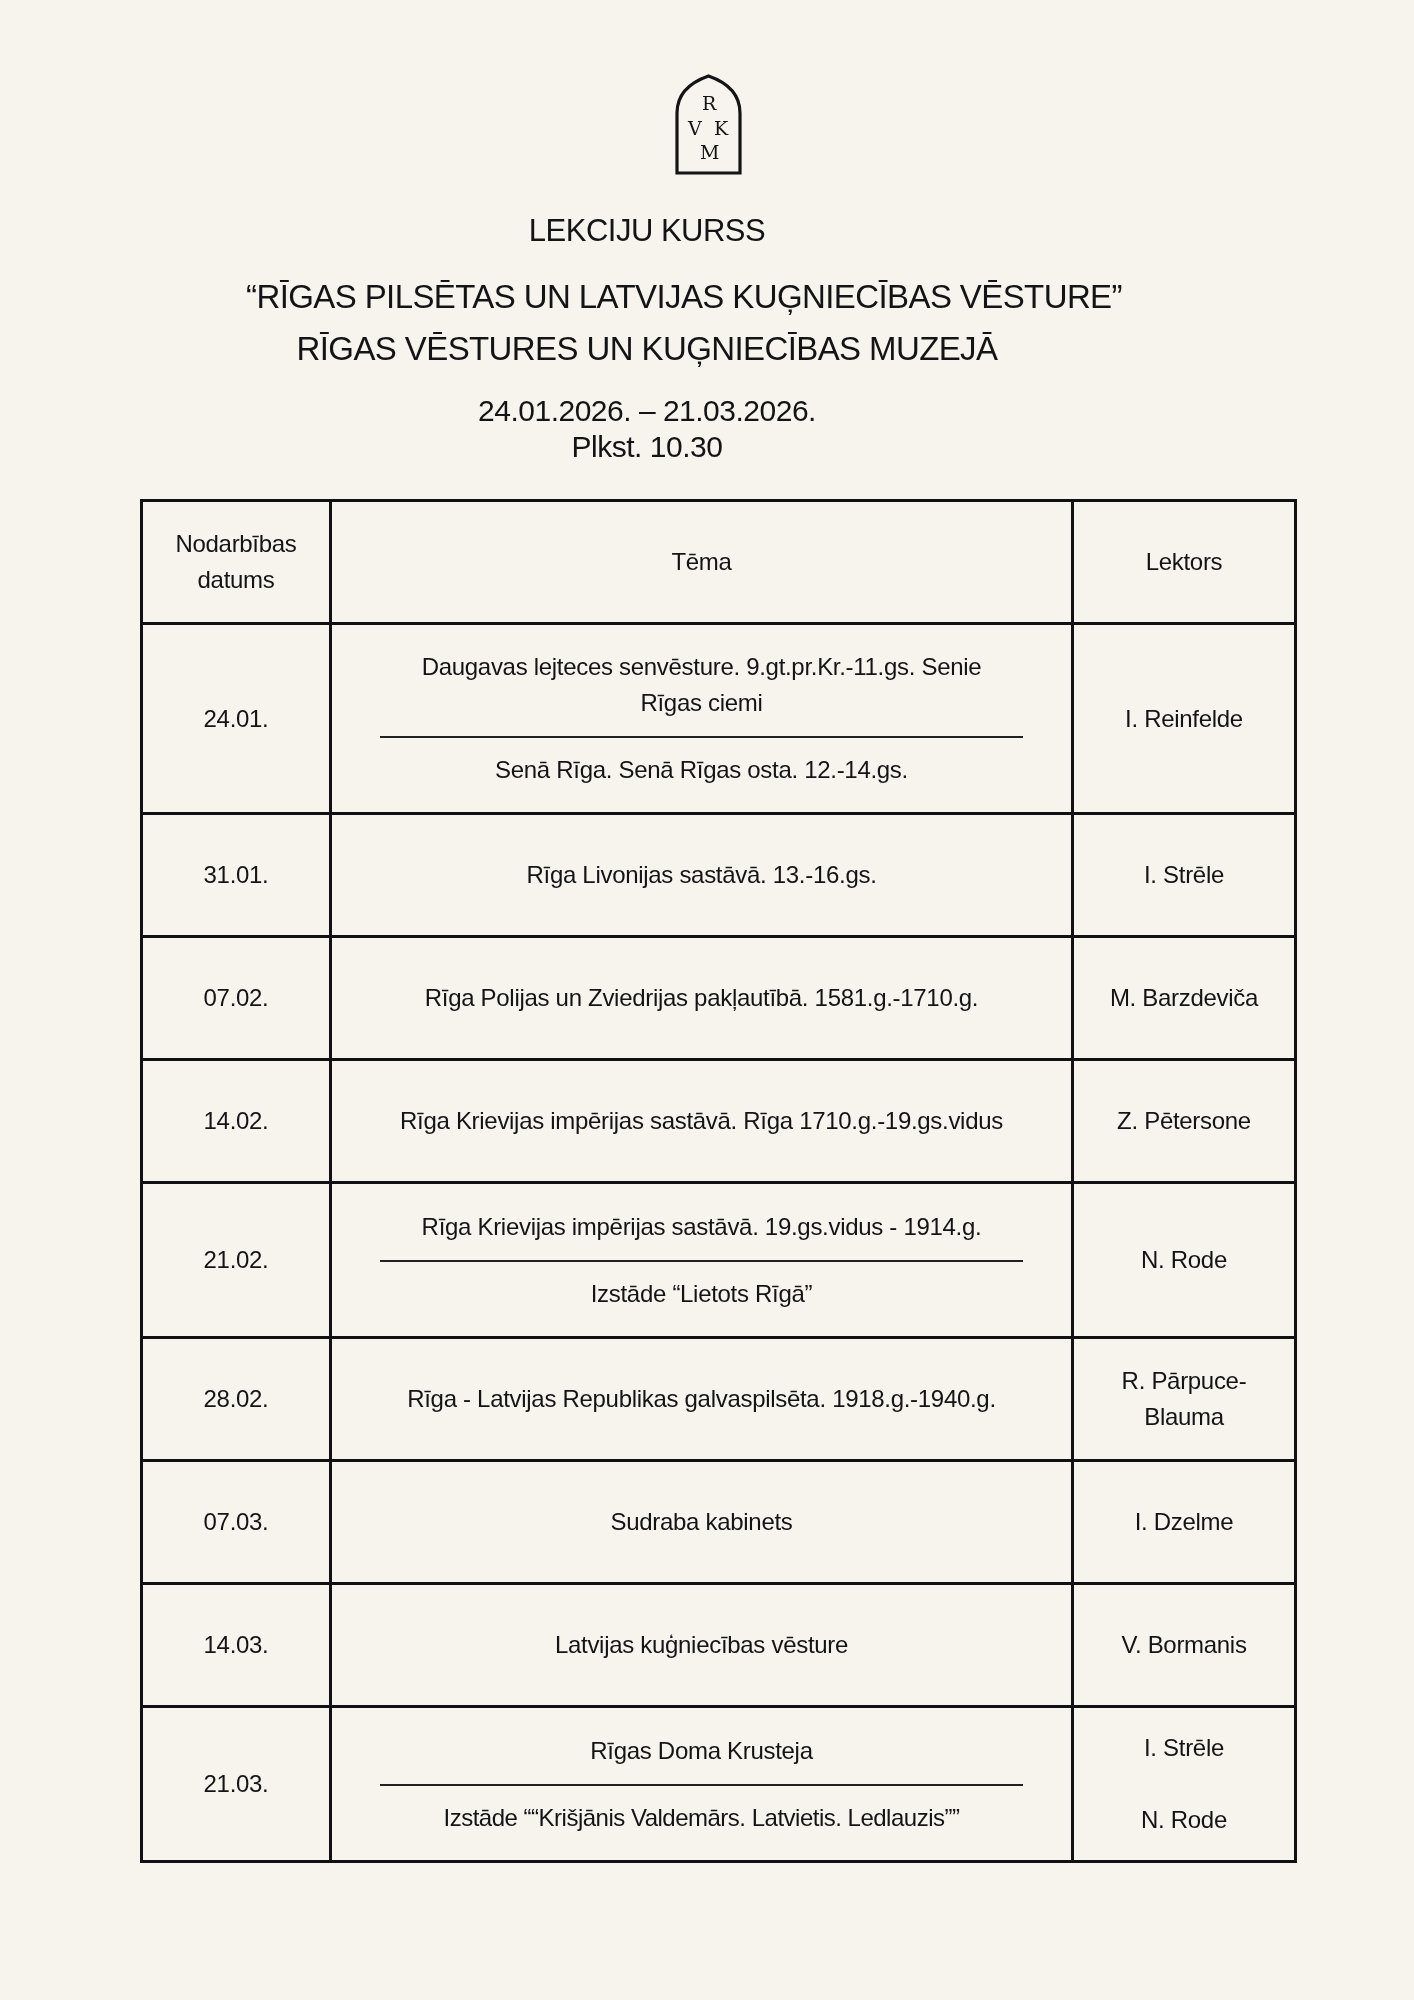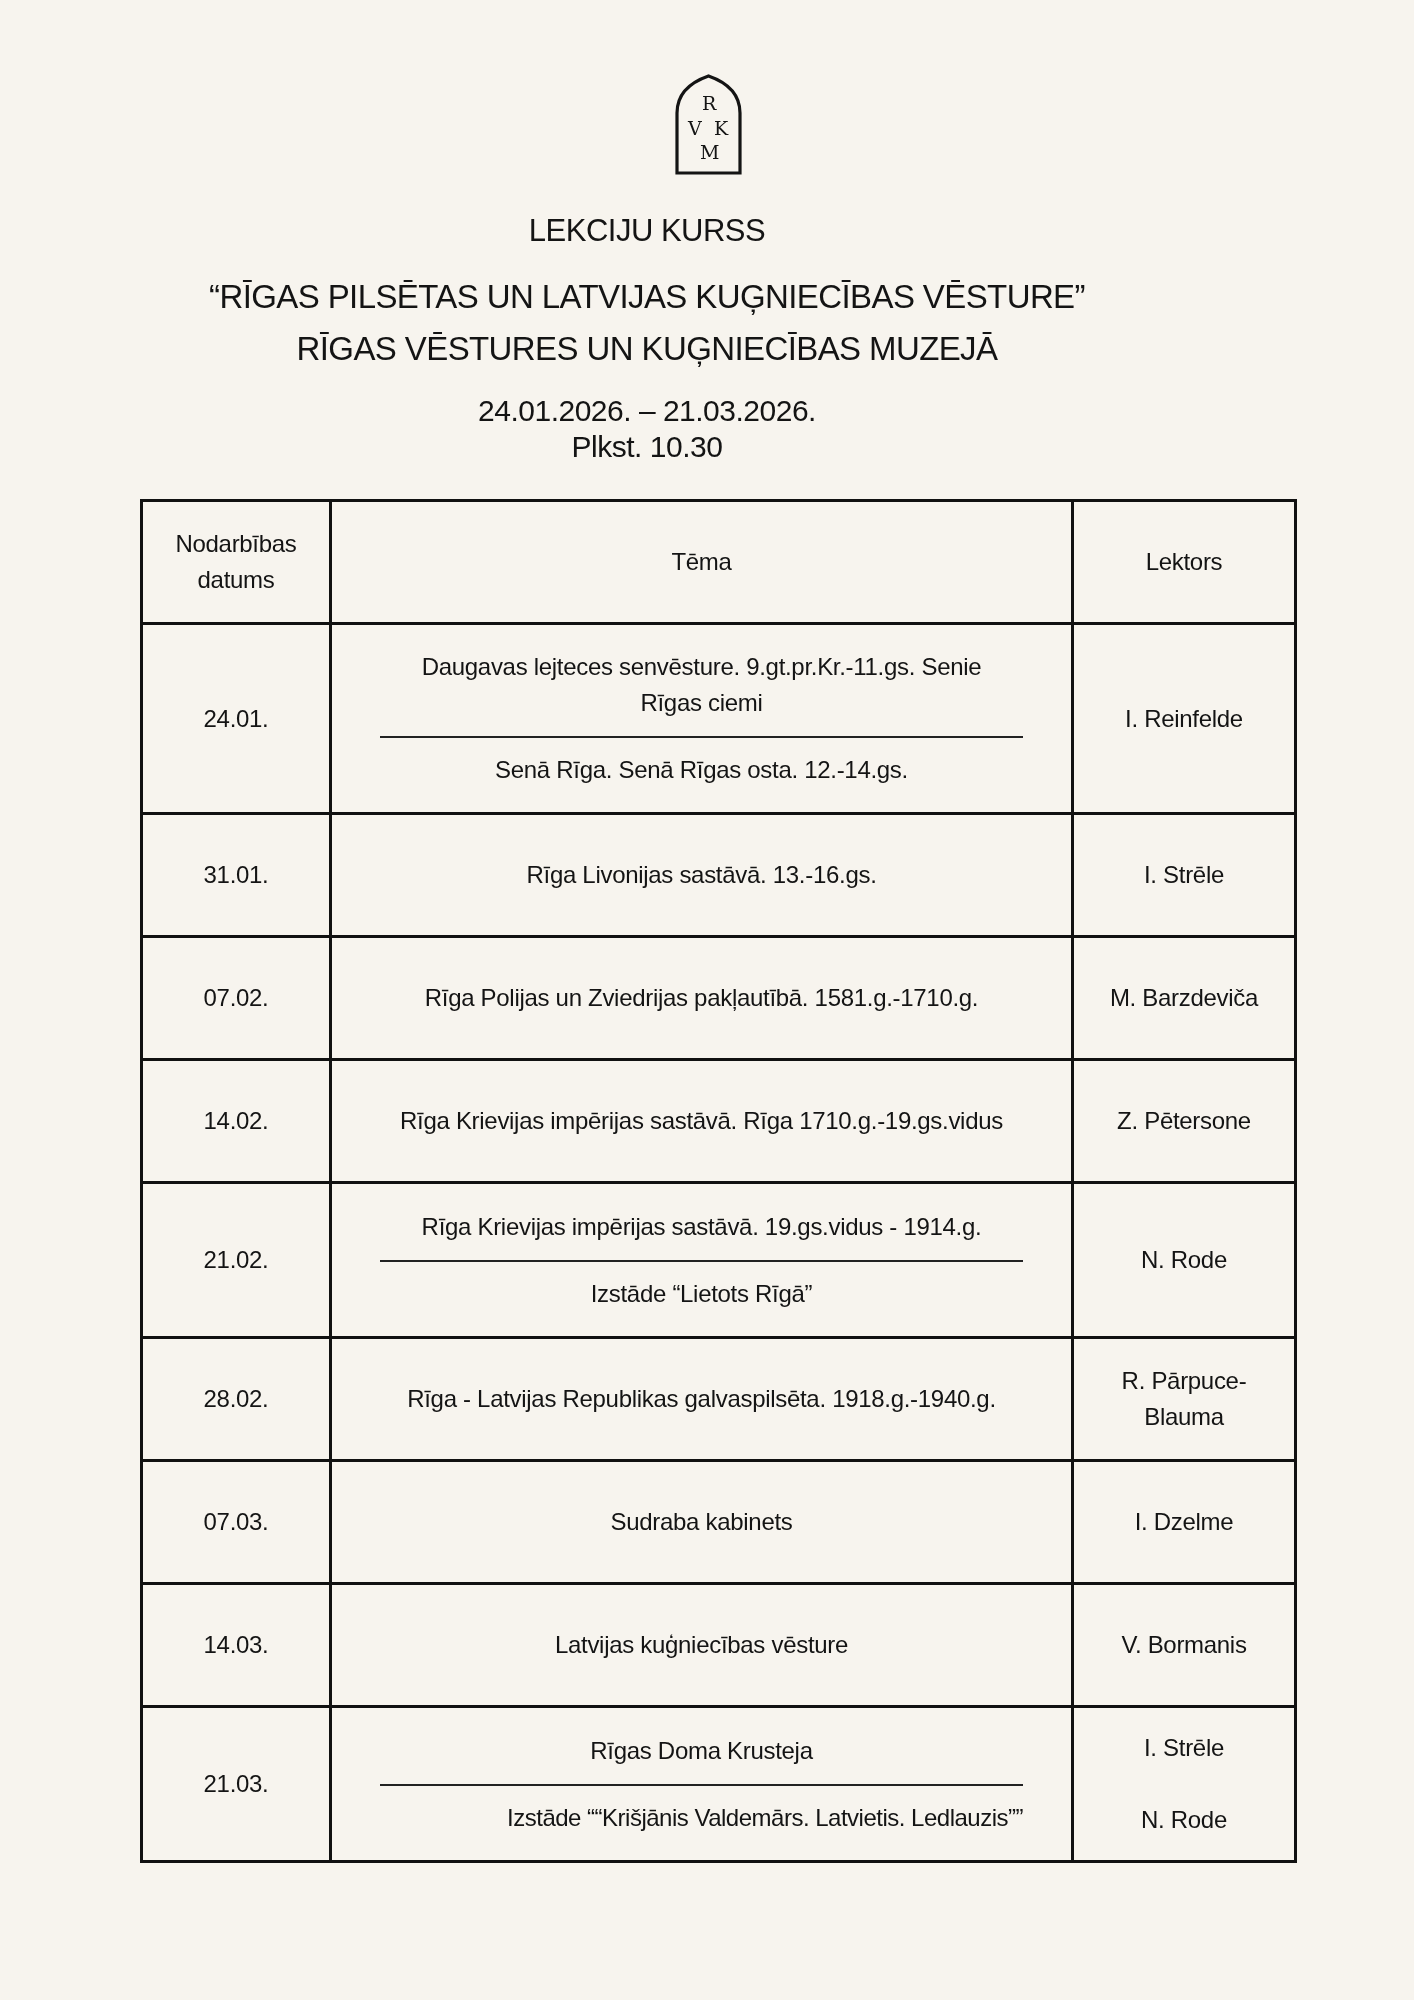--- a/index.html
+++ b/index.html
@@ -15,21 +15,21 @@
     position: absolute; left: 674px; top: 73px; width: 69px; height: 103px;
   }
   .logo svg { width: 100%; height: 100%; display: block; }
   .logo-letter {
     position: absolute; font-family: "DejaVu Serif", serif; font-size: 19px; line-height: 1;
   }
   .center-text {
     position: absolute; left: 0; width: 1294px; text-align: center; white-space: nowrap;
   }
   .kicker { top: 213px; font-size: 31px; letter-spacing: -0.5px; }
-  .title1 { top: 278px; font-size: 33px; letter-spacing: -0.6px; }
+  .title1 { top: 278px; font-size: 33px; letter-spacing: -0.6px; padding-left: 37px; }
   .title2 { top: 330px; font-size: 33px; letter-spacing: -0.6px; }
   .dates { top: 394px; font-size: 30px; letter-spacing: -0.5px; text-align: center; }
   .time  { top: 430px; font-size: 30px; letter-spacing: -0.5px; }
 
   table.schedule {
     position: absolute; left: 140px; top: 499px;
     width: 1154px;
     border-collapse: collapse;
     table-layout: fixed;
     font-size: 24px;
@@ -151,21 +151,21 @@
       <td>Latvijas kuģniecības vēsture</td>
       <td>V. Bormanis</td>
     </tr>
 
     <tr class="r-tall2">
       <td>21.03.</td>
       <td>
         <div class="topic-block">
           <div class="topic-part">Rīgas Doma Krusteja</div>
           <hr class="topic-sep">
-          <div class="topic-part" style="letter-spacing:-0.5px;text-align:right;">Izstāde ““Krišjānis Valdemārs. Latvietis. Ledlauzis””</div>
+          <div class="topic-part" style="letter-spacing:-0.5px;">Izstāde ““Krišjānis Valdemārs. Latvietis. Ledlauzis””</div>
         </div>
       </td>
       <td>
         <div class="lect-stack">
           <span class="lect-line">I. Strēle</span>
           <div class="lect-gap"></div>
           <span class="lect-line">N. Rode</span>
         </div>
       </td>
     </tr>

